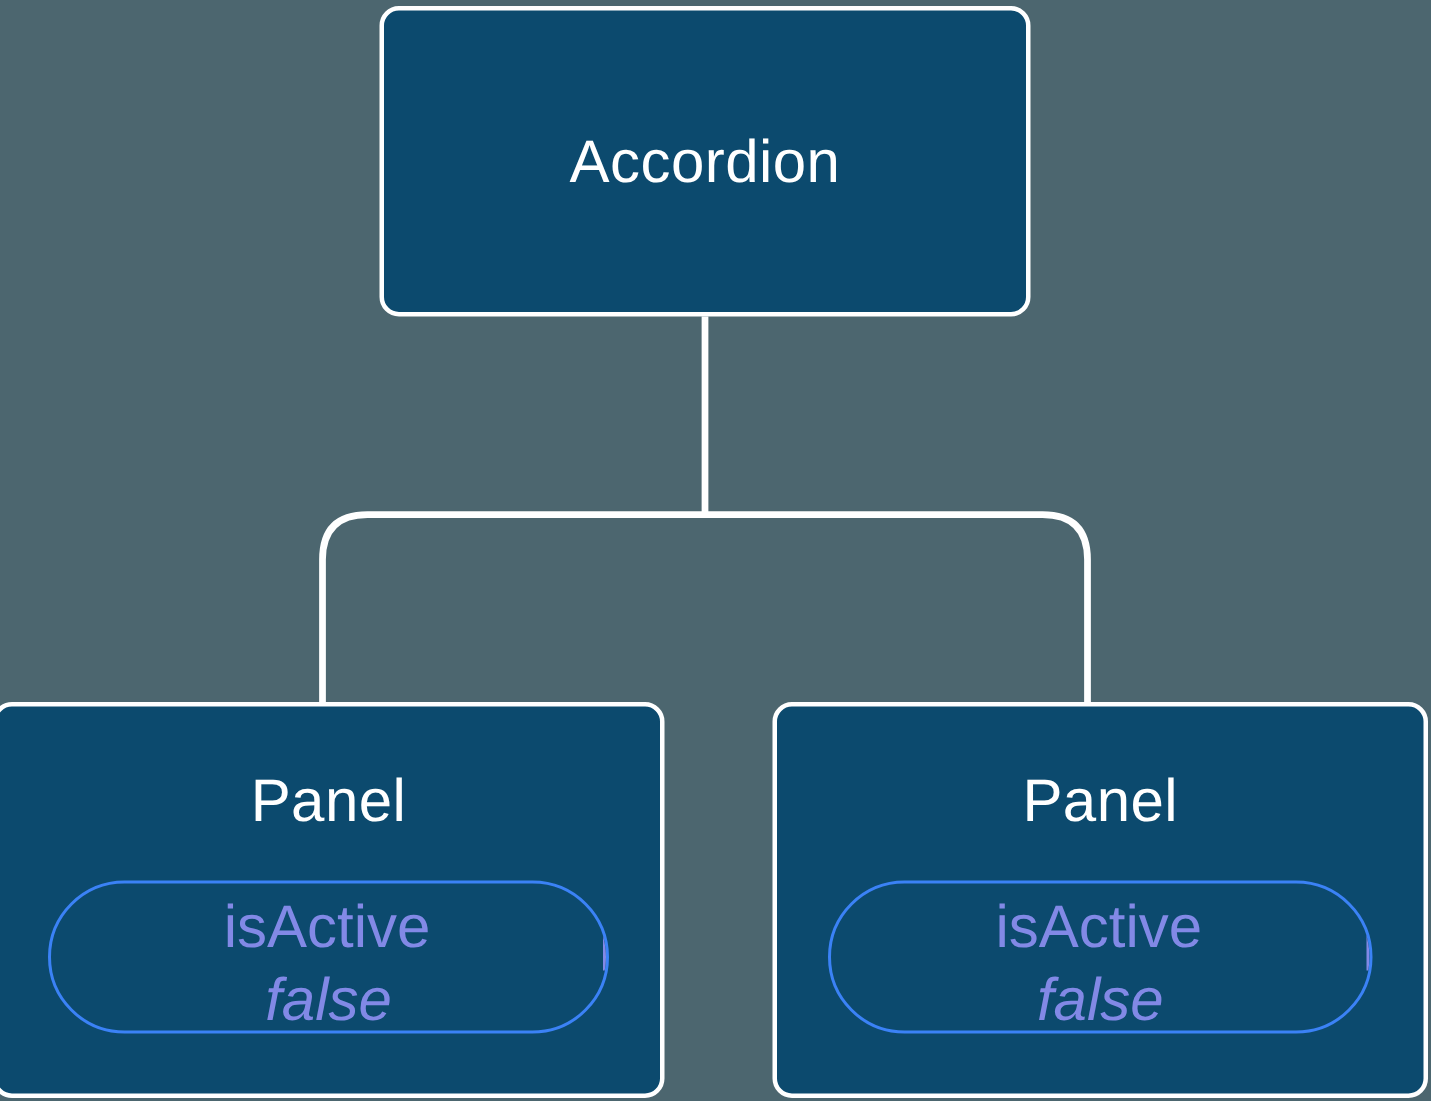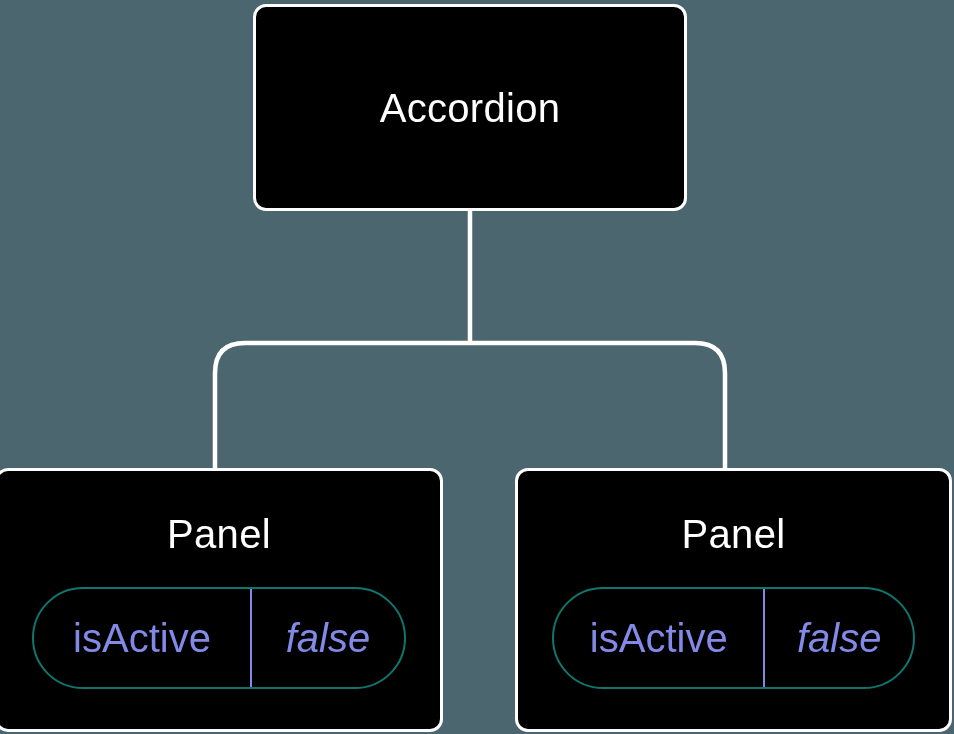--- a/index.html
+++ b/index.html
@@ -19,21 +19,21 @@
     position: absolute;
     left: 0;
     top: 0;
     width: 954px;
     height: 734px;
     pointer-events: none;
   }
   .node {
     position: absolute;
     box-sizing: border-box;
-    background: #000000;
+    background: #0c4a6e;
     border: 3px solid #FFFFFF;
     border-radius: 13px;
     display: flex;
     flex-direction: column;
     align-items: center;
     justify-content: center;
   }
   .node-root {
     left: 253px;
     top: 4px;
@@ -61,24 +61,25 @@
     left: 515px;
     top: 468px;
     width: 437px;
     height: 264px;
   }
   .state-pill {
     box-sizing: border-box;
     align-self: stretch;
     margin: 0 34px;
     height: 102px;
-    border: 2px solid #0f766e;
+    border: 2px solid #3b82f6;
     border-radius: 51px;
     display: flex;
     overflow: hidden;
+    flex-direction: column;
   }
   .state-cell {
     display: flex;
     align-items: center;
     justify-content: center;
     color: #8289E6;
     font-size: 40px;
     line-height: 1;
     white-space: nowrap;
   }

